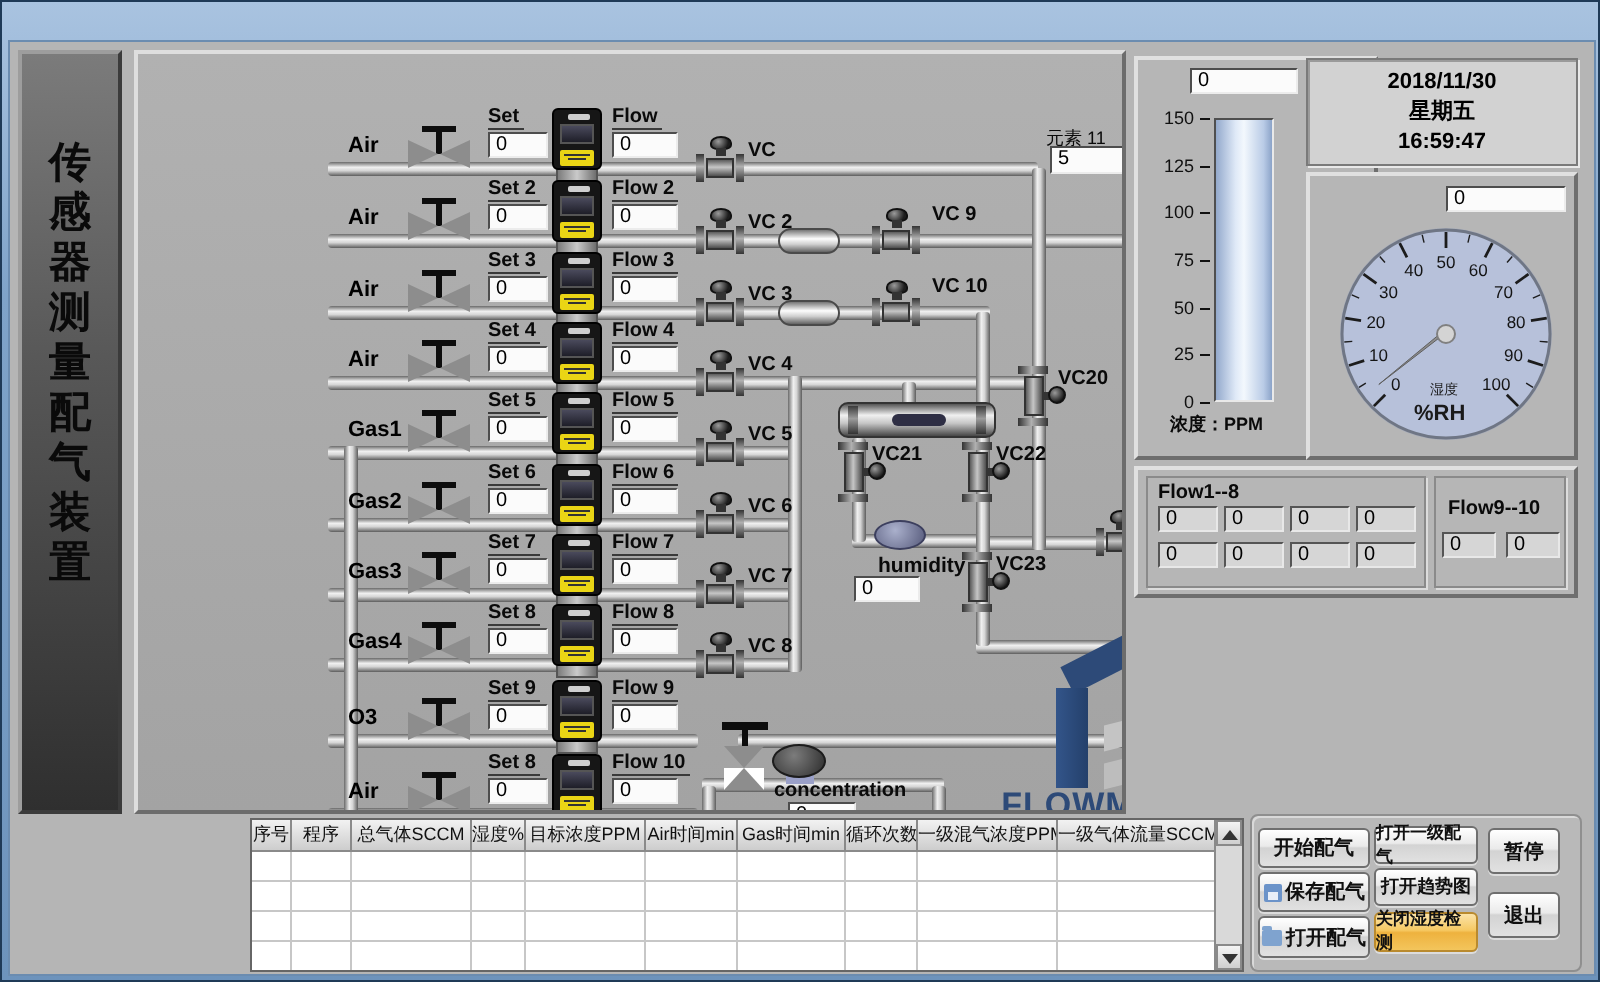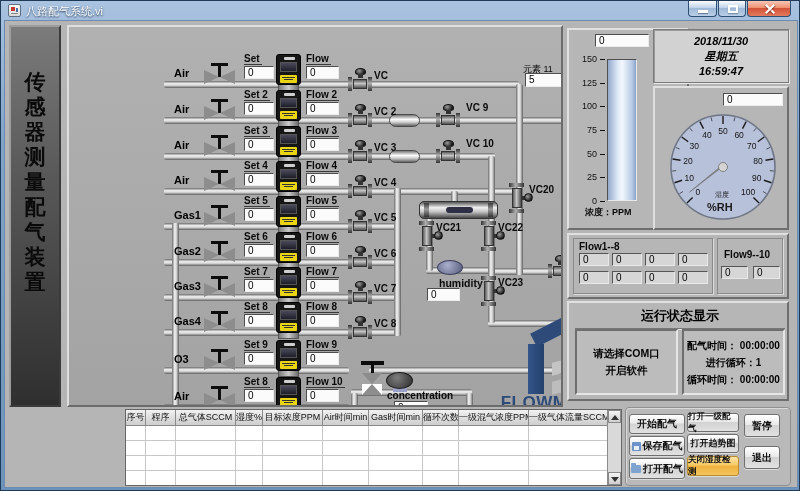--- a/index.html
+++ b/index.html
@@ -90,21 +90,21 @@
   #tvalve .td{position:absolute;left:1px;top:23px;width:0;height:0;border-left:10px solid transparent;border-right:10px solid transparent;border-bottom:11px solid #8d8d8d;}
   
   .logo-navy{background:#2d4a78;}
   #logoname{position:absolute;left:428px;top:366px;width:136px;text-align:center;font-size:17px;font-weight:bold;
             color:#2d4a78;letter-spacing:.5px;z-index:7;}
   
   .rpanel{position:absolute;background:#b6b6b6;border:2px solid;border-color:#e0e0e0 #6e6e6e #6e6e6e #e0e0e0;}
   .sunken{background:#bcbcbc;border:2px solid;border-color:#6e6e6e #e6e6e6 #e6e6e6 #6e6e6e;}
   #clockbox{position:absolute;left:652px;top:28px;width:136px;height:54px;background:#d2d2d2;border:1px solid #7a7a7a;
             box-shadow:inset 1px 1px 0 #9a9a9a,1px 1px 0 #e9e9e9;text-align:center;padding-top:4px;}
-  #clockbox div{font-size:11px;font-weight:bold;color:#000;line-height:15px;font-style:italic;}
+  #clockbox div{font-size:11px;font-weight:bold;color:#000;line-height:15px;}
   .tanknum{position:absolute;width:24px;text-align:right;font-size:9px;color:#111;}
   .tanktick{position:absolute;width:5px;height:1px;background:#111;}
   #tankbody{position:absolute;left:38px;top:29px;width:30px;height:142px;border:1px solid;border-color:#4f4f4f #e9e9e9 #e9e9e9 #4f4f4f;
             background:linear-gradient(to right,#93a9cc,#dfe9f7 35%,#f3f8fd 50%,#b9cbe6 85%,#8ba3c8);}
   .disp{position:absolute;height:13px;background:#d6d6d6;border:1px solid;border-color:#555 #e8e8e8 #e8e8e8 #555;
         font-size:10px;line-height:11px;padding-left:3px;color:#000;}
   .groovebox{position:absolute;border:1px solid #8a8a8a;box-shadow:1px 1px 0 #dcdcdc;}
   #statustitle{position:absolute;left:6px;top:4px;width:210px;text-align:center;font-size:13px;font-weight:bold;color:#000;
                border-bottom:1px solid #777;box-shadow:0 1px 0 #ddd;padding-bottom:3px;}
   .statusbox{position:absolute;top:26px;width:103px;height:66px;text-align:center;}
@@ -140,38 +140,20 @@
   .sbtn{position:absolute;left:0;width:13px;height:13px;background:linear-gradient(#f4f4f4,#cfcfcf);border:1px solid #8a8a8a;}
   .sbtn .up{position:absolute;left:2px;top:4px;width:0;height:0;border-left:4px solid transparent;border-right:4px solid transparent;border-bottom:5px solid #333;}
   .sbtn .dn{position:absolute;left:2px;top:4px;width:0;height:0;border-left:4px solid transparent;border-right:4px solid transparent;border-top:5px solid #333;}
   .gauge-overlay{position:absolute;z-index:8;color:#1a1a1a;}
 </style>
 </head>
 <body>
 
 <div id="win">
 
-  <div id="titlebar">
-    <div id="lvicon">
-        <div class="dot"></div>
-        <div class="bar1"></div>
-        <div class="bar2"></div>
-      </div>
-    <div id="wtitle">八路配气系统.vi</div>
-    <div class="wc" style="left:687px;width:29px;">
-        <div class="mini"></div>
-      </div>
-    <div class="wc" style="left:717px;width:28px;">
-        <div class="maxi"></div>
-      </div>
-    <div class="wc close" style="left:746px;width:44px;">
-        <div class="x1"></div>
-        <div class="x2"></div>
-      </div>
-  </div>
 
   <div id="contentbg"></div>
 
   <div id="sidebar">
       <div class="ch" style="position: relative;">传</div>
       <div class="ch" style="position: relative;">感</div>
       <div class="ch" style="position: relative;">器</div>
       <div class="ch" style="position: relative;">测</div>
       <div class="ch" style="position: relative;">量</div>
       <div class="ch" style="position: relative;">配</div>
@@ -654,32 +636,20 @@
         <div class="disp" style="left: 109px; top: 36px; width: 30px;">0</div>
       </div>
     <div class="groovebox" style="left:148px;top:3px;width:66px;height:56px;"></div>
     <div class="dlabel" style="left:155px;top:14px;font-size:10px;">Flow9--10</div>
     <div id="flow910grid">
         <div class="disp" style="left: 152px; top: 31px; width: 27px;">0</div>
         <div class="disp" style="left: 184px; top: 31px; width: 27px;">0</div>
       </div>
   </div>
 
-  <div class="rpanel" style="left:566px;top:300px;width:222px;height:100px;">
-    <div id="statustitle">运行状态显示</div>
-    <div class="statusbox sunken" style="left:6px;">
-      <div style="font-size:10.5px;margin-top:16px;">请选择COM口</div>
-      <div style="font-size:10.5px;margin-top:3px;">开启软件</div>
-    </div>
-    <div class="statusbox sunken" style="left:113px;">
-      <div style="font-size:10px;margin-top:8px;">配气时间： 00:00:00</div>
-      <div style="font-size:10px;margin-top:3px;">进行循环：1</div>
-      <div style="font-size:10px;margin-top:3px;">循环时间： 00:00:00</div>
-    </div>
-  </div>
 
 
   <div id="tablewrap">
     <div id="thead">
         <div class="th" style="width: 20px;">序号</div>
         <div class="th" style="width: 30px;">程序</div>
         <div class="th" style="width: 60px;">总气体SCCM</div>
         <div class="th" style="width: 27px;">湿度%</div>
         <div class="th" style="width: 60px;">目标浓度PPM</div>
         <div class="th" style="width: 46px;">Air时间min</div>

